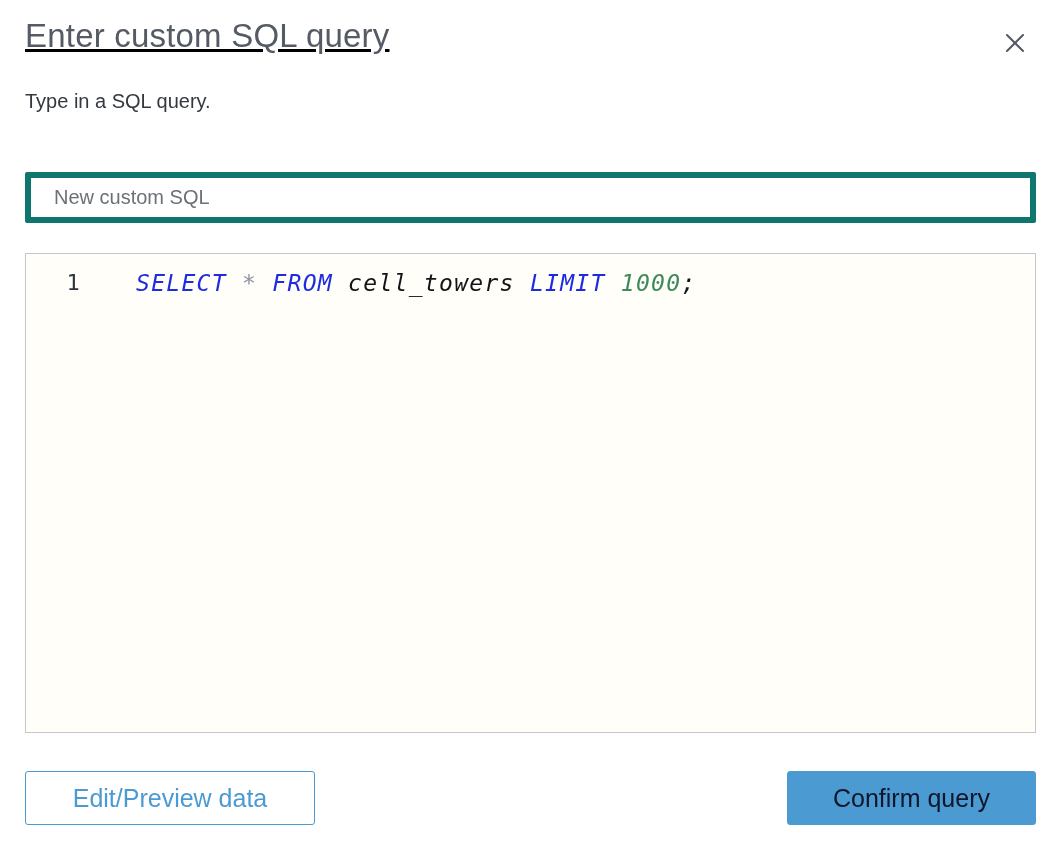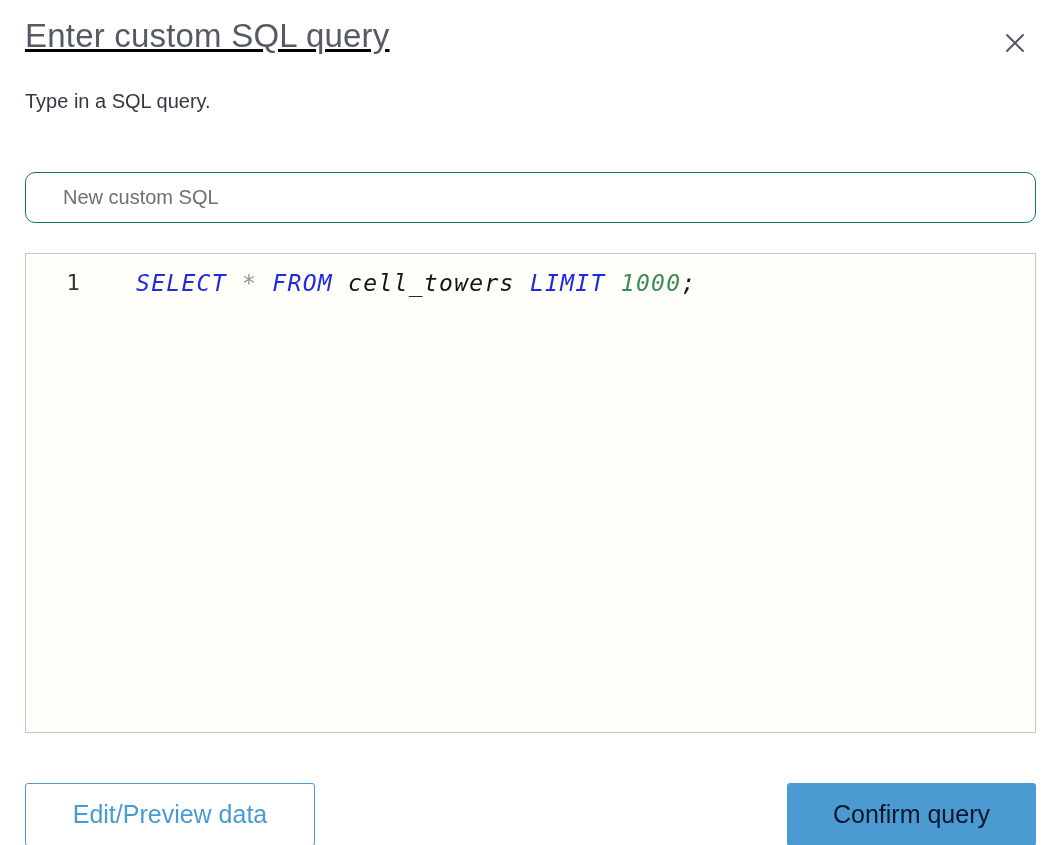--- a/index.html
+++ b/index.html
@@ -31,22 +31,22 @@
   .dialog-subtitle {
     margin-top: 29px;
     font-size: 20px; color: #333940; line-height: 28px;
   }
 
   
   .name-input {
     display: block;
     margin-top: 57px;
     width: 1011px; height: 51px;
-    border: 1px solid #0f766e; border-radius: 10px;
-    padding: 0 20px 0 37px;
+    border: 6px solid #0f766e; border-radius: 2px;
+    padding: 0 20px 0 23px;
     font-family: "Liberation Sans", sans-serif;
     font-size: 20px; color: #393f45;
     background: #ffffff;
     outline: none;
   }
   .name-input::placeholder { color: #6b7178; opacity: 1; }
 
   
   .code-editor {
     margin-top: 30px;
@@ -74,26 +74,26 @@
   .tok-plain    { color: #121417; }
   .tok-operator { color: var(--op, #8e93a2); }
   .tok-number   { color: var(--num, #3f8a5a); }
 
   
   .dialog-footer {
     margin-top: 38px;
     display: flex; justify-content: space-between; align-items: center;
   }
   .btn {
-    height: 63px;
+    height: 54px;
     font-family: "Liberation Sans", sans-serif;
     font-size: 25px;
     border-radius: 3px;
     cursor: pointer;
-    display: inline-flex; align-items: center; justify-content: center; margin-top: 12px;
+    display: inline-flex; align-items: center; justify-content: center;
   }
   .btn-secondary {
     width: 290px;
     background: #ffffff;
     border: 1px solid var(--accent, #4b9ad2);
     color: var(--accent, #4b9ad2);
   }
   .btn-primary {
     width: 249px;
     background: var(--accent, #4b9ad2);

